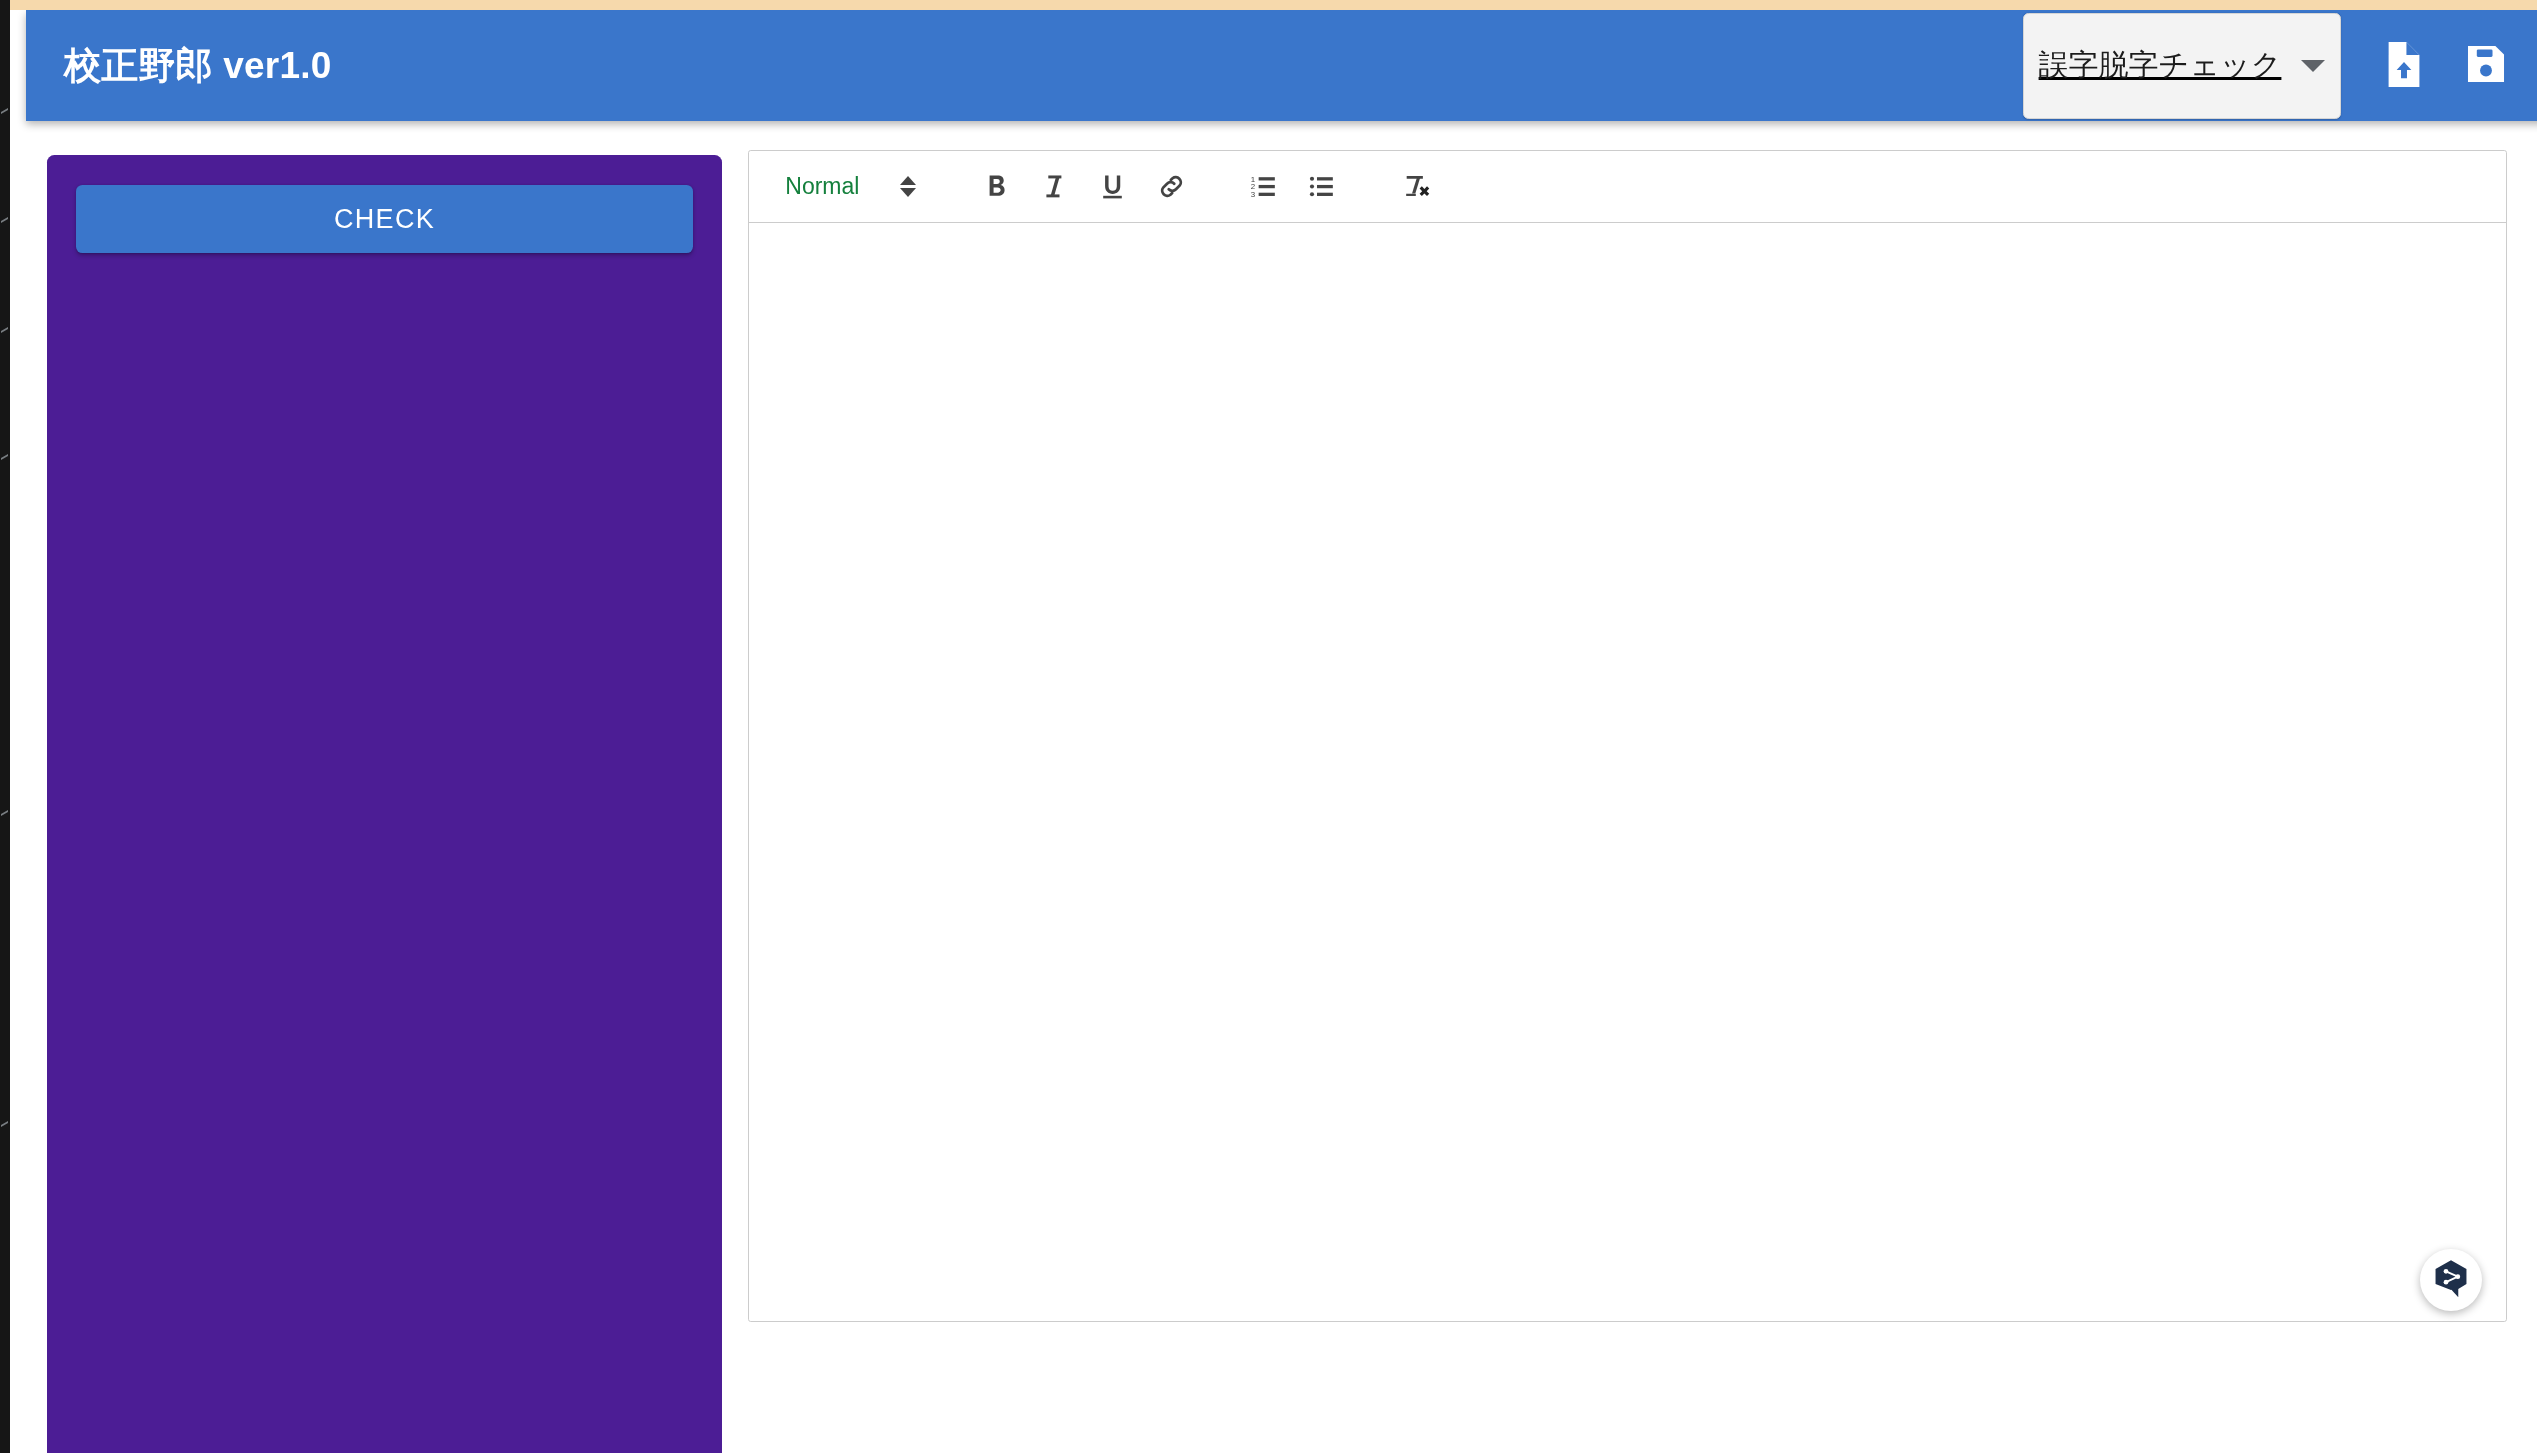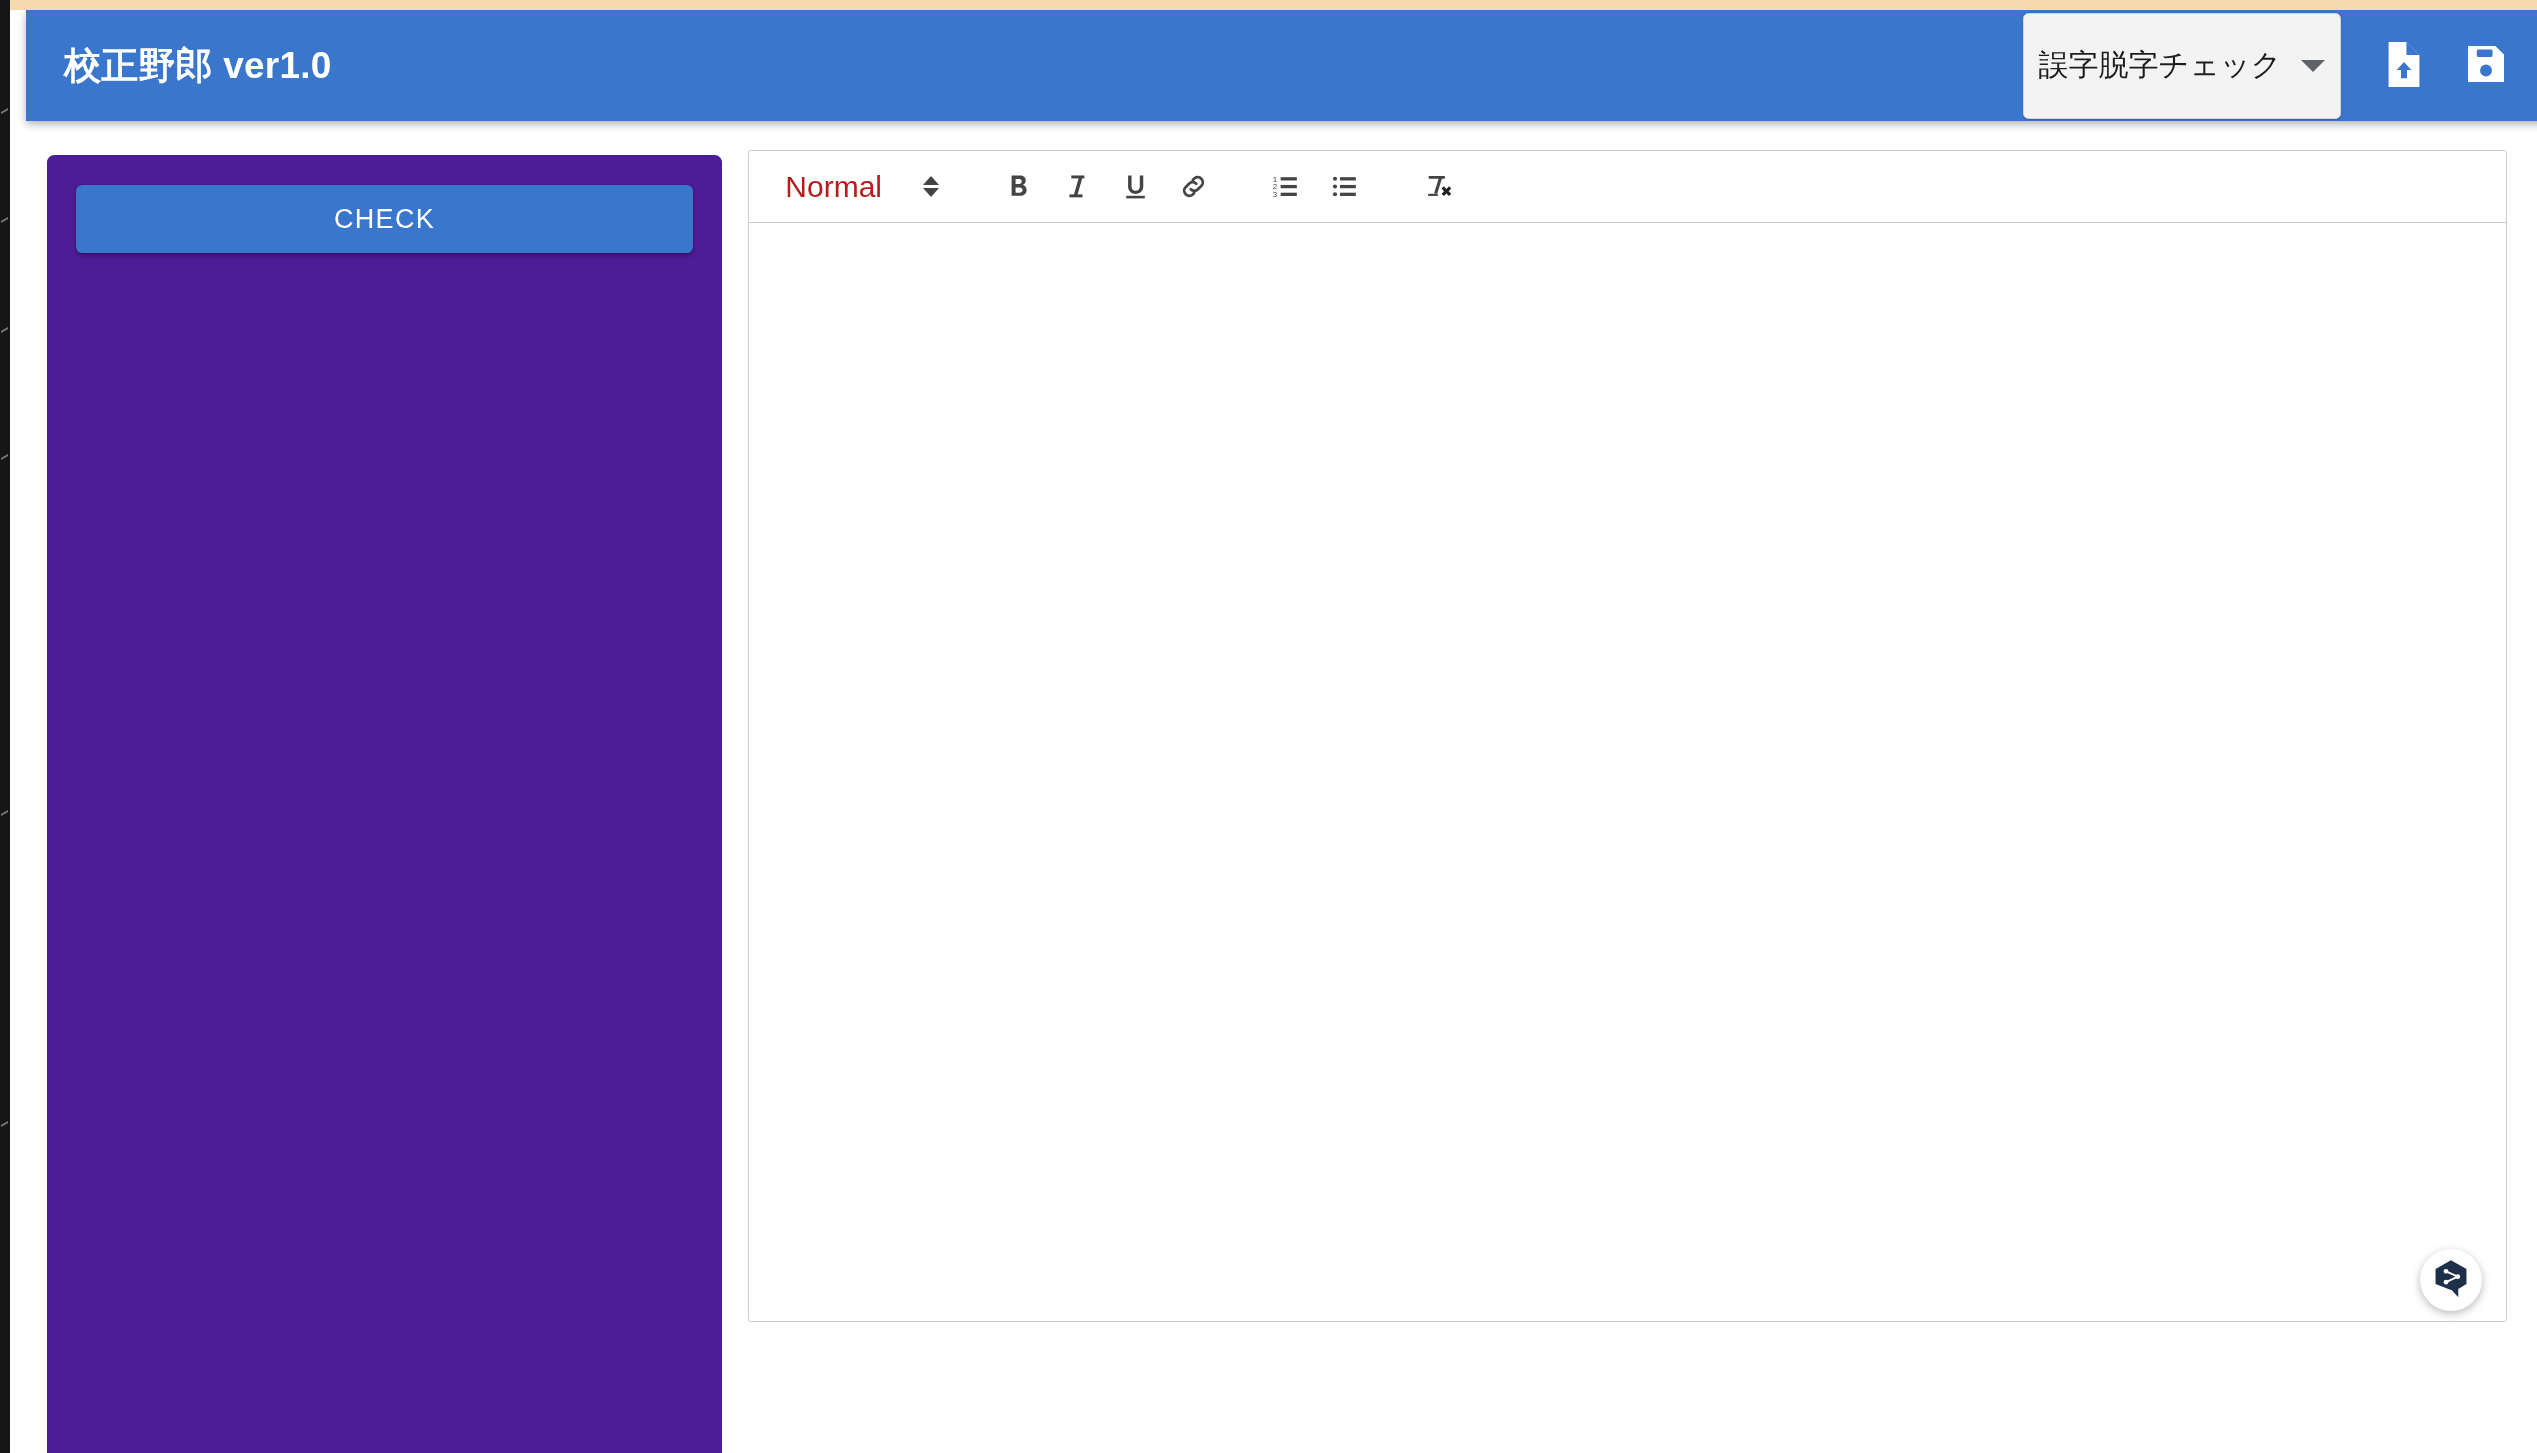--- a/index.html
+++ b/index.html
@@ -78,20 +78,21 @@
     background: #f3f3f3;
     border: 0.9px solid #d5d5d5;
     border-radius: 5.5px;
     display: flex;
     align-items: center;
     justify-content: center;
     gap: 20px;
     box-shadow: 0 0.9px 1.8px rgba(0,0,0,0.18);
     margin-right: 22px;
     cursor: pointer;
+    text-decoration: underline;
   }
   #mode-select .label {
     font-size: 30px;
     color: #1c1c1c;
     font-family: "DejaVu Sans", "Liberation Sans", sans-serif;
     white-space: nowrap;
   }
   #mode-select .caret {
     width: 0; height: 0;
     border-left: 12px solid transparent;
@@ -173,22 +174,22 @@
   }
   .tb-picker {
     display: flex;
     align-items: center;
     gap: 41px;
     cursor: pointer;
     padding: 0 7.3px;
     margin-right: 27px;
   }
   .tb-picker .picker-label {
-    font-size: 30px;
-    color: #b91c1c;
+    font-size: 23px;
+    color: #15803d;
     font-family: "Liberation Sans", sans-serif;
   }
   .tb-picker .picker-arrows {
     display: flex;
     flex-direction: column;
     gap: 3.7px;
   }
   .tb-picker .picker-arrows i {
     display: block;
     width: 0; height: 0;

